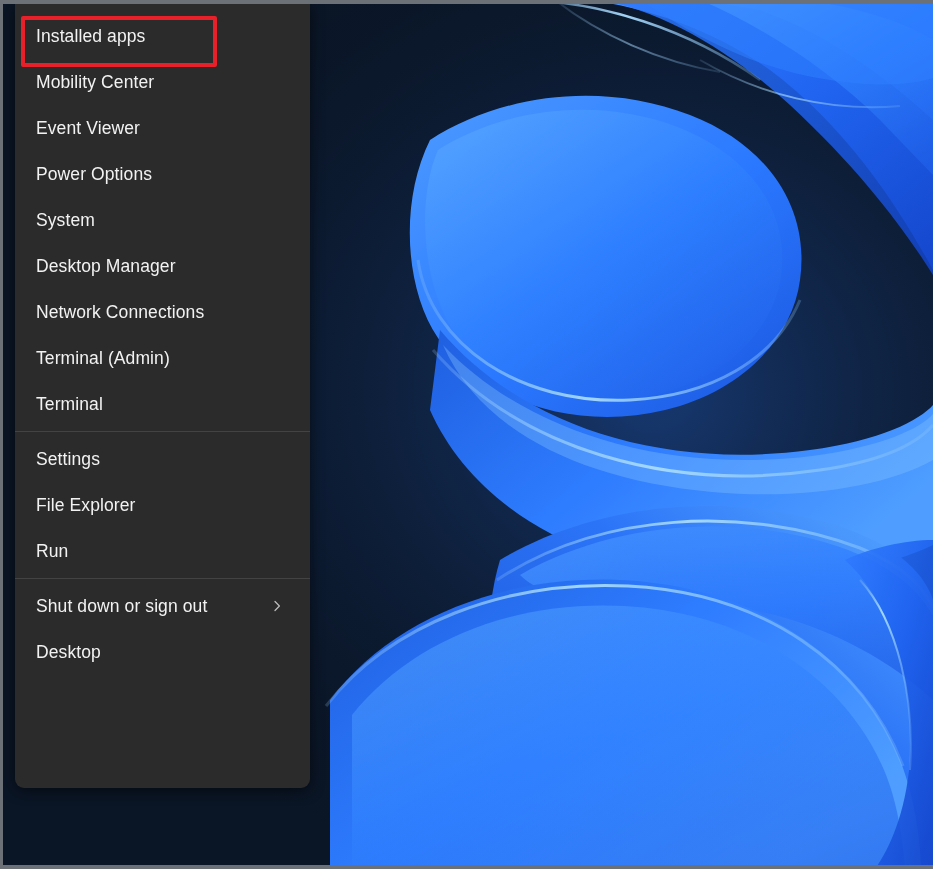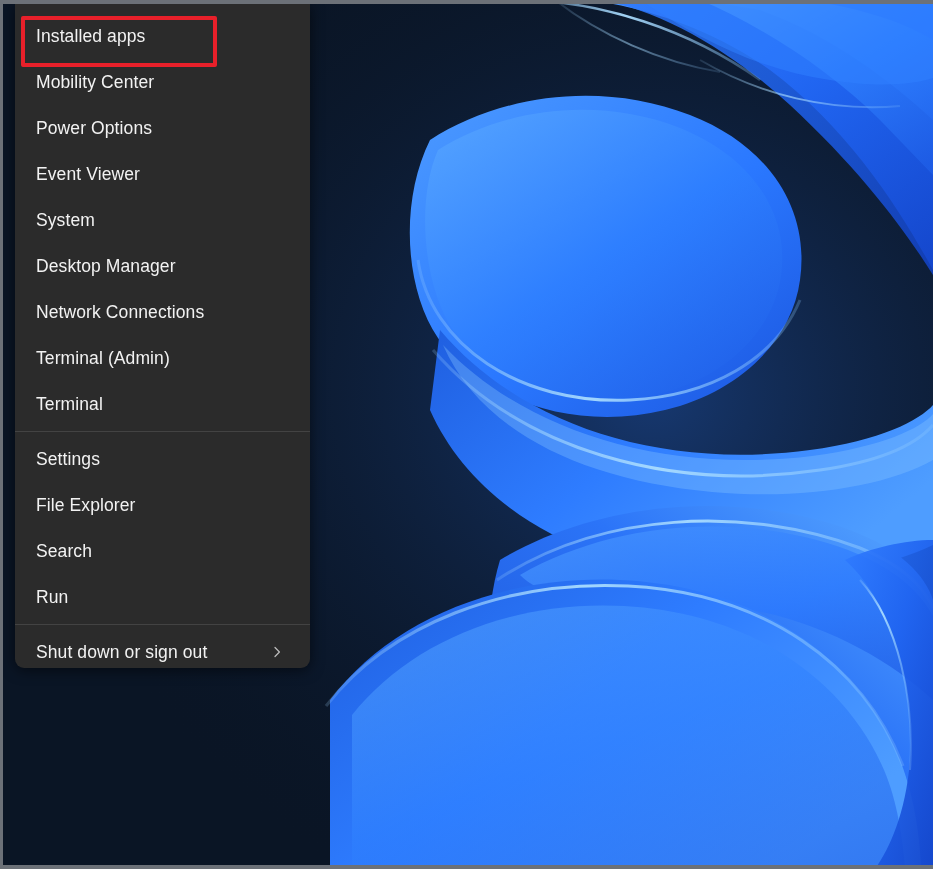--- a/index.html
+++ b/index.html
@@ -38,21 +38,21 @@
   .edge-bar.top { top:0; }
   .edge-bar.bottom { bottom:0; }
   .edge-bar.left { top:0; left:0; width:3px; height:100%; background:#6c7178; }
 
   
   #winx-menu {
     position: absolute;
     left: 15px;
     top: 4px;
     width: 295px;
-    height: 664px;
+    height: 784px;
     background: #2b2b2b;
     border-radius: 0 0 9px 9px;
     z-index: 20;
     padding-top: 9px;
     color: #ffffff;
     box-shadow: 0 2px 14px rgba(0,0,0,0.55);
   }
 
   .menu-group { display:block; }
 
@@ -193,26 +193,26 @@
   <div id="winx-menu">
 
     <div class="menu-group">
       <div class="menu-item">
         <span class="label">Installed apps</span>
       </div>
       <div class="menu-item">
         <span class="label">Mobility Center</span>
       </div>
       <div class="menu-item">
+        <span class="label">Event Viewer</span>
+      </div>
+      <div class="menu-item">
         <span class="label">Power Options</span>
       </div>
       <div class="menu-item">
-        <span class="label">Event Viewer</span>
-      </div>
-      <div class="menu-item">
         <span class="label">System</span>
       </div>
       <div class="menu-item">
         <span class="label">Desktop Manager</span>
       </div>
       <div class="menu-item">
         <span class="label">Network Connections</span>
       </div>
       <div class="menu-item">
         <span class="label">Terminal (Admin)</span>
@@ -223,38 +223,38 @@
     </div>
 
     <div class="separator"></div>
 
     <div class="menu-group">
       <div class="menu-item">
         <span class="label">Settings</span>
       </div>
       <div class="menu-item">
         <span class="label">File Explorer</span>
-      </div>
-      <div class="menu-item">
-        <span class="label">Search</span>
       </div>
       <div class="menu-item">
         <span class="label">Run</span>
       </div>
     </div>
 
     <div class="separator"></div>
 
     <div class="menu-group">
       <div class="menu-item">
         <span class="label">Shut down or sign out</span>
         <span class="chev">
           <svg viewBox="0 0 14 14" fill="none" xmlns="http://www.w3.org/2000/svg">
             <path d="M5 2.5 L9.4 7 L5 11.5" stroke="#dcdcdc" stroke-width="1.25" stroke-linecap="round" stroke-linejoin="round"></path>
           </svg>
         </span>
       </div>
+      <div class="menu-item">
+        <span class="label">Desktop</span>
+      </div>
     </div>
   </div>
 
   <div id="highlight-box"></div>
 
 </div>
 
 </body></html>

